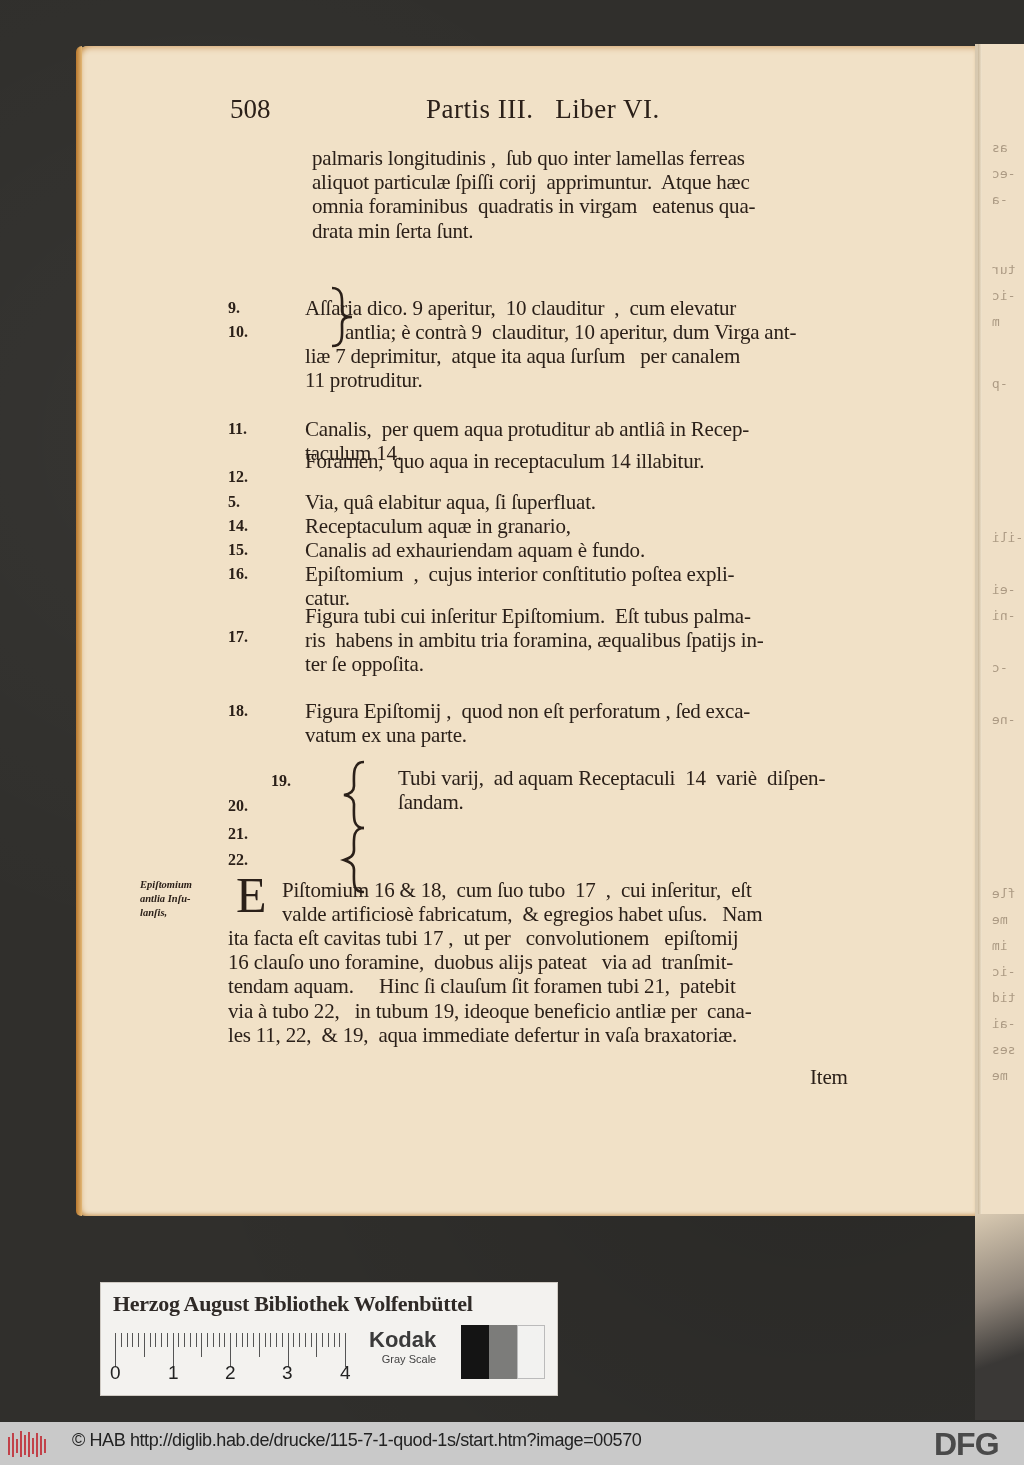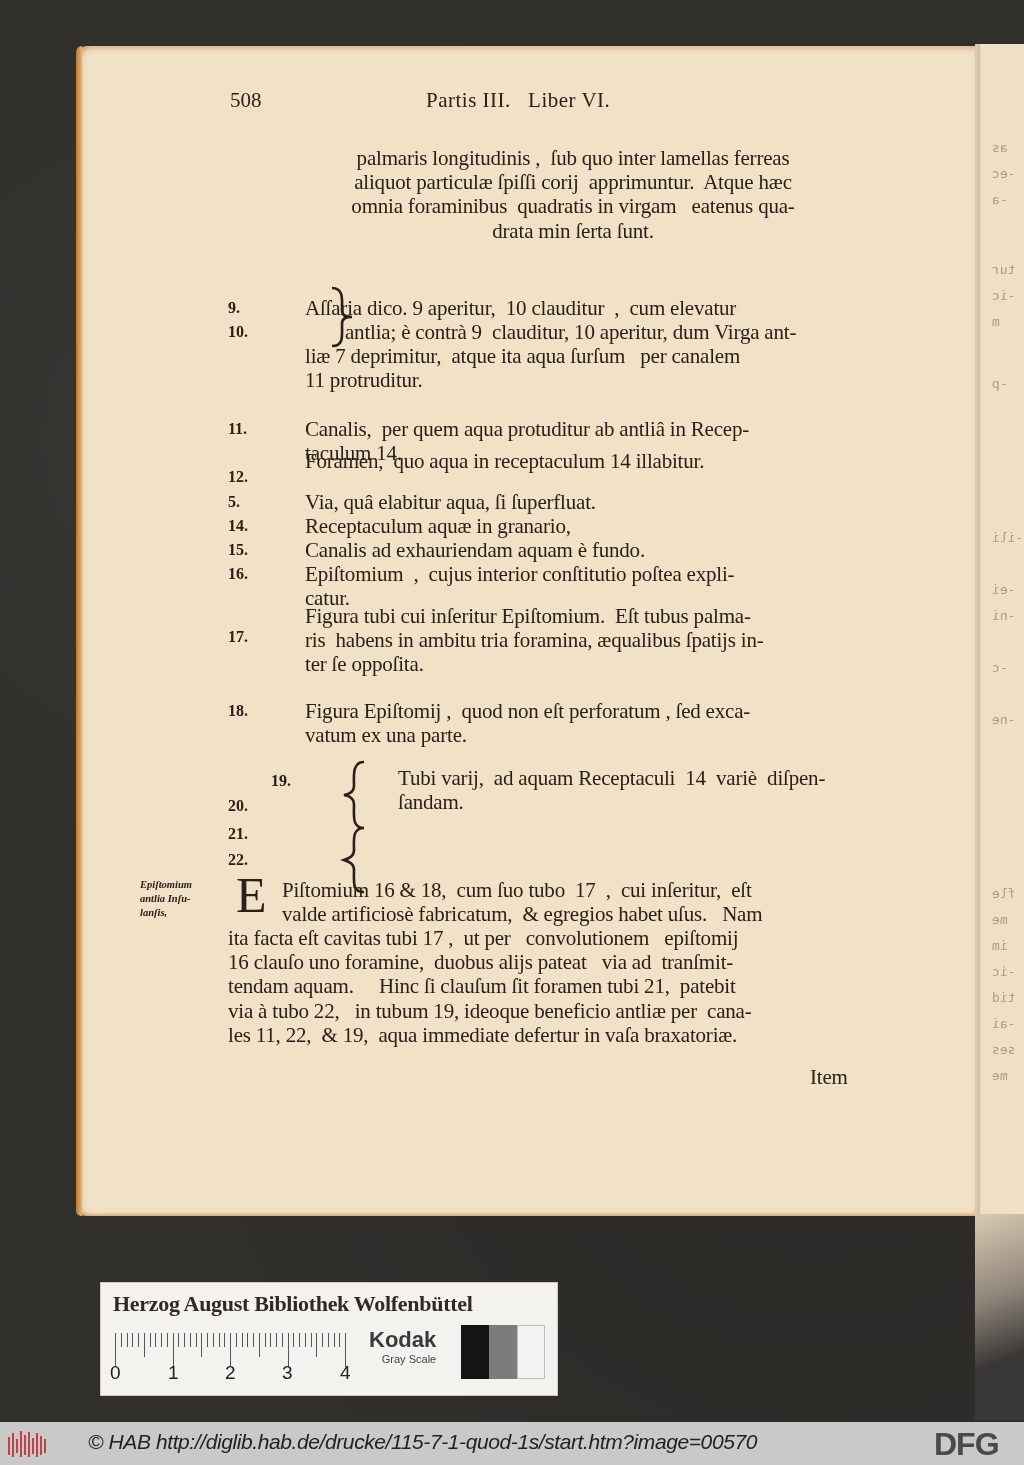--- a/index.html
+++ b/index.html
@@ -46,26 +46,26 @@
     border-radius:12px 0 0 10px;
     background:linear-gradient(90deg,#b8782e,#e2b776);
   }
   .text {
     position:absolute; color:#2b2019;
     font-family:"Liberation Serif", serif;
     font-size:21px; line-height:24.2px;
     letter-spacing:-0.2px;
   }
   .header {
-    position:absolute; left:230px; top:88px; width:470px; height:30px;
-    font-family:"Liberation Serif", serif; color:#2b2019; font-size:21px;
+    position:absolute; left:230px; top:94px; width:470px; height:30px;
+    font-family:"Liberation Serif", serif; color:#2b2019; font-size:27px;
   }
   .header .pg { position:absolute; left:0; top:0; }
   .header .title { position:absolute; left:196px; top:0; letter-spacing:0.5px; }
-  .block { position:absolute; left:292px; width:562px;text-align:center; }
+  .block { position:absolute; left:312px; width:562px; }
   .num {
     position:absolute; left:228px; font-weight:bold; font-size:16px;
     color:#2b2019; font-family:"Liberation Serif", serif;
   }
   .entry { position:absolute; left:305px; width:560px; text-align:justify; }
   .brace {
     position:absolute; font-family:"DejaVu Serif", serif; color:#2b2019;
     transform-origin:left top;
   }
   .margin-note {
@@ -107,22 +107,22 @@
   .swatch { position:absolute; top:42px; height:54px; }
   
   .footer {
     position:absolute; left:0; top:1422px; width:1024px; height:43px;
     background:#c9c9c9;
   }
   .footer .logo {
     position:absolute; left:6px; top:7px; width:42px; height:30px;
   }
   .footer .copy {
-    position:absolute; left:88px; top:8px; font-family:"Liberation Sans", sans-serif;
-    font-size:21px; color:#222; letter-spacing:-0.4px; white-space:nowrap;font-style:italic;
+    position:absolute; left:72px; top:8px; font-family:"Liberation Sans", sans-serif;
+    font-size:18px; color:#222; letter-spacing:-0.4px; white-space:nowrap;
   }
   .footer .dfg {
     position:absolute; left:934px; top:4px; font-family:"Liberation Sans", sans-serif;
     font-weight:bold; font-size:32px; color:#4a4a4a; letter-spacing:-1px;
   }
 </style>
 </head>
 <body>
 
 <div class="bg-noise"></div>

